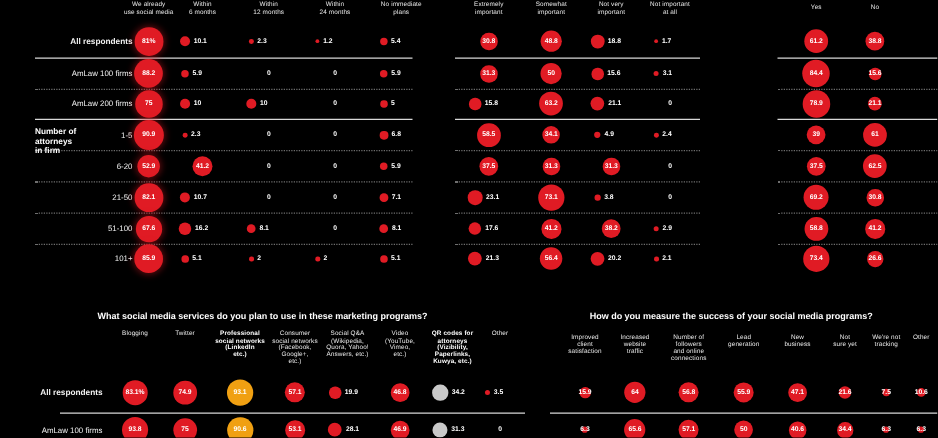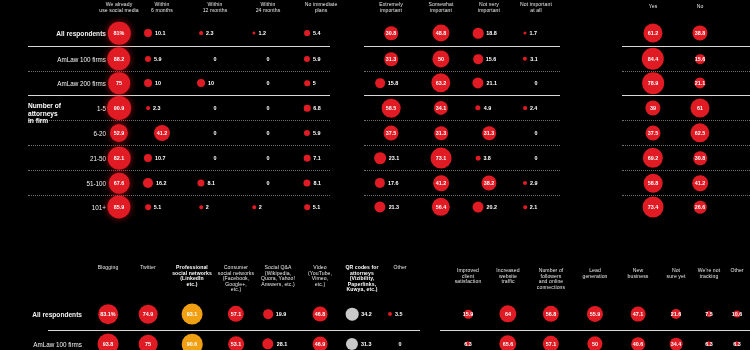--- a/index.html
+++ b/index.html
@@ -230,20 +230,21 @@
     <div class="bub" style="left:700px;top:158px;width:13.541450439299329px;height:13.541450439299329px;"></div>
     <div class="val" style="left:700px;top:158px;">30.8</div>
     <div class="bub" style="left:653px;top:183px;width:18.710202564376473px;height:18.710202564376473px;"></div>
     <div class="val" style="left:653px;top:183px;">58.8</div>
     <div class="bub" style="left:700px;top:183px;width:15.661683179020063px;height:15.661683179020063px;"></div>
     <div class="val" style="left:700px;top:183px;">41.2</div>
     <div class="bub" style="left:653px;top:207px;width:20.9044071908294px;height:20.9044071908294px;"></div>
     <div class="val" style="left:653px;top:207px;">73.4</div>
     <div class="bub" style="left:700px;top:207px;width:12.584345831230165px;height:12.584345831230165px;"></div>
     <div class="val" style="left:700px;top:207px;">26.6</div>
+    <div class="qtitle" style="left:0;top:248px;width:420px;">What social media services do you plan to use in these marketing programs?</div>
     <div class="colhead" style="left:82px;top:265px;width:52px;">Blogging</div>
     <div class="colhead" style="left:122px;top:265px;width:52px;">Twitter</div>
     <div class="colhead bold" style="left:166px;top:265px;width:52px;">Professional<br>social networks<br>(LinkedIn<br>etc.)</div>
     <div class="colhead" style="left:210px;top:265px;width:52px;">Consumer<br>social networks<br>(Facebook,<br>Google+,<br>etc.)</div>
     <div class="colhead" style="left:252px;top:265px;width:52px;">Social Q&amp;A<br>(Wikipedia,<br>Quora, Yahoo!<br>Answers, etc.)</div>
     <div class="colhead" style="left:294px;top:265px;width:52px;">Video<br>(YouTube,<br>Vimeo,<br>etc.)</div>
     <div class="colhead bold" style="left:336px;top:265px;width:52px;">QR codes for<br>attorneys<br>(Vizibility,<br>Paperlinks,<br>Kuwya, etc.)</div>
     <div class="colhead" style="left:374px;top:265px;width:52px;">Other</div>
     <div class="rule" style="left:48px;top:330px;width:372px;"></div>
     <div class="rowlabel right bold" style="left:6px;top:310.5px;width:76px;text-align:right;">All respondents</div>
@@ -272,20 +273,21 @@
     <div class="val" style="left:192px;top:344px;">90.6</div>
     <div class="bub" style="left:236px;top:344px;width:15.739865310732492px;height:15.739865310732492px;"></div>
     <div class="val" style="left:236px;top:344px;">53.1</div>
     <div class="bub" style="left:268px;top:344px;width:11.450037554523568px;height:11.450037554523568px;"></div>
     <div class="val left" style="left:276.72501877726177px;top:344px;">28.1</div>
     <div class="bub" style="left:320px;top:344px;width:14.792452129380038px;height:14.792452129380038px;"></div>
     <div class="val" style="left:320px;top:344px;">46.9</div>
     <div class="bub gray" style="left:352px;top:344px;width:12.084423031324253px;height:12.084423031324253px;"></div>
     <div class="val left" style="left:361.04221151566213px;top:344px;">31.3</div>
     <div class="val" style="left:400px;top:344px;">0</div>
+    <div class="qtitle" style="left:420px;top:248px;width:330px;">How do you measure the success of your social media programs?</div>
     <div class="colhead" style="left:444px;top:268px;width:48px;">Improved<br>client<br>satisfaction</div>
     <div class="colhead" style="left:484px;top:268px;width:48px;">Increased<br>website<br>traffic</div>
     <div class="colhead" style="left:527px;top:268px;width:48px;">Number of<br>followers<br>and online<br>connections</div>
     <div class="colhead" style="left:571px;top:268px;width:48px;">Lead<br>generation</div>
     <div class="colhead" style="left:614px;top:268px;width:48px;">New<br>business</div>
     <div class="colhead" style="left:652px;top:268px;width:48px;">Not<br>sure yet</div>
     <div class="colhead" style="left:685px;top:268px;width:48px;">We're not<br>tracking</div>
     <div class="colhead" style="left:713px;top:268px;width:48px;">Other</div>
     <div class="rule" style="left:440px;top:330px;width:310px;"></div>
     <div class="bub" style="left:468px;top:314px;width:8.612957680146815px;height:8.612957680146815px;"></div>

